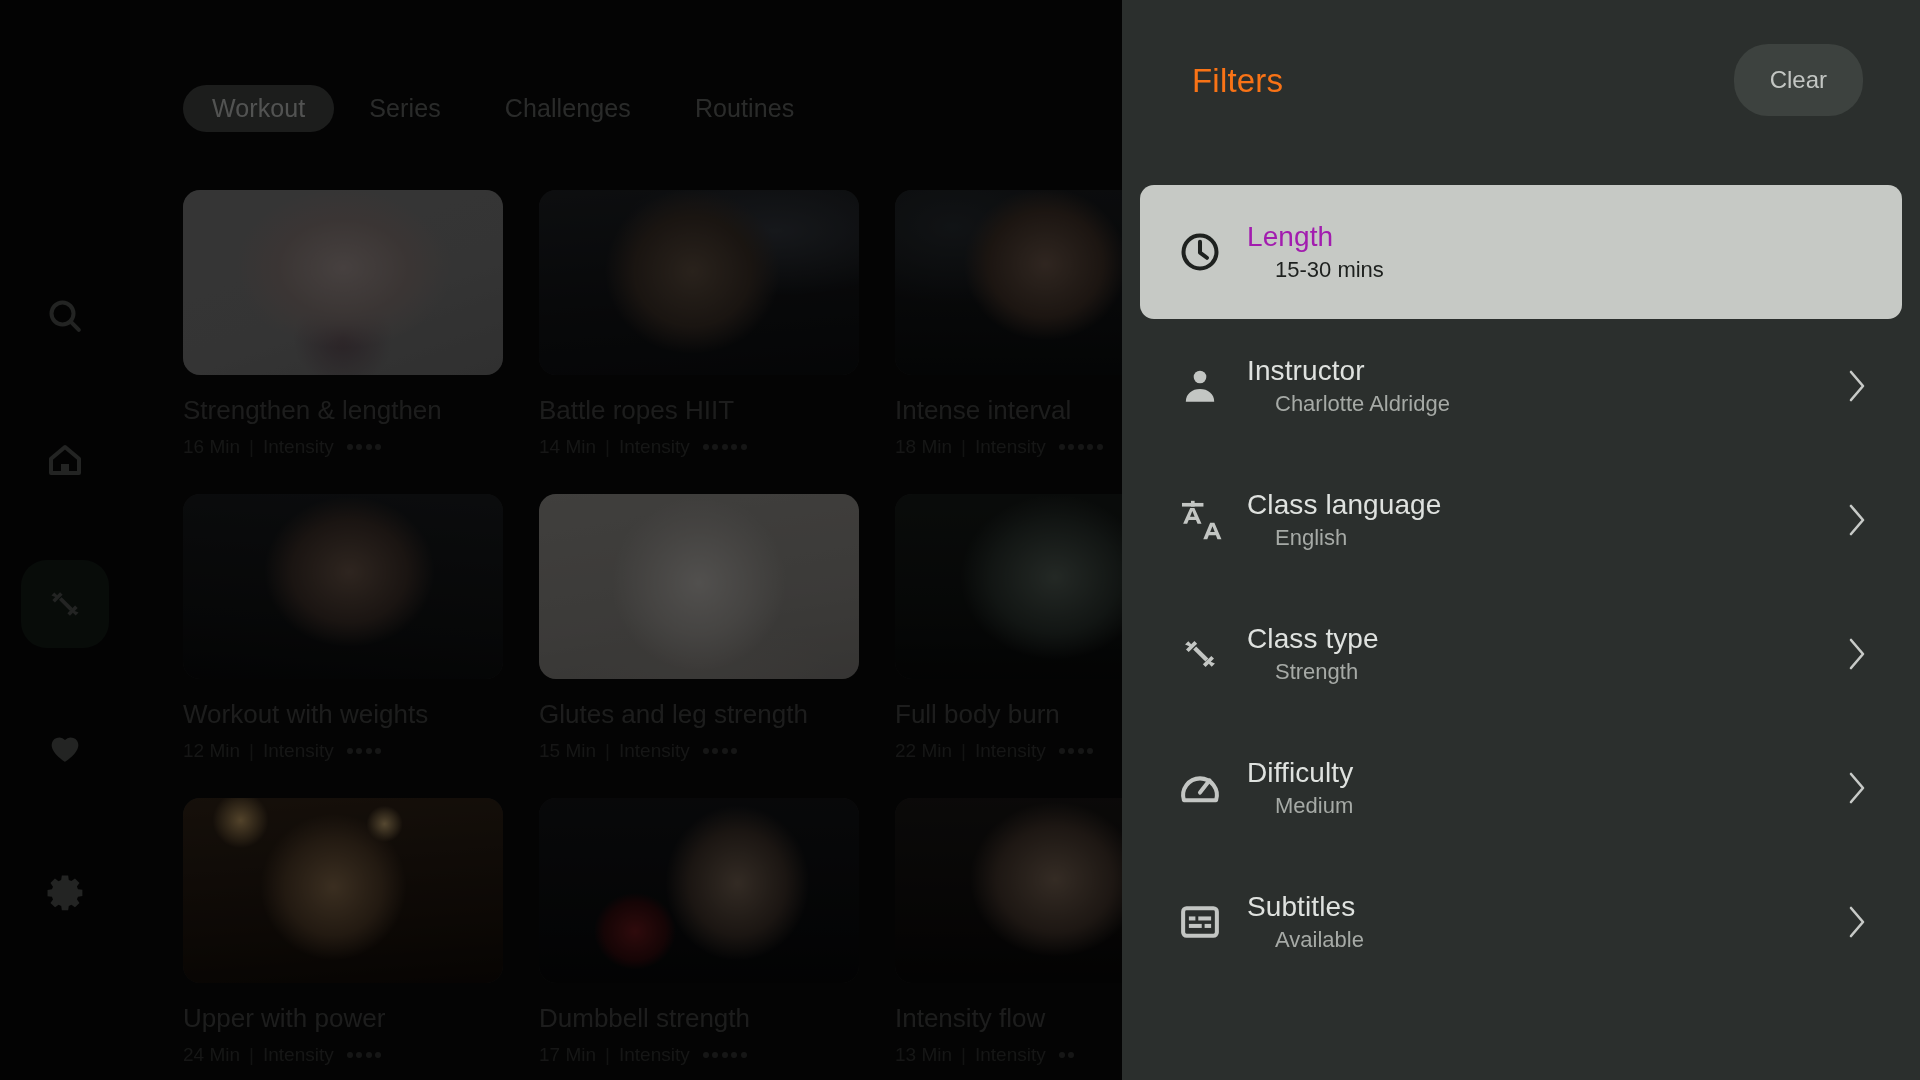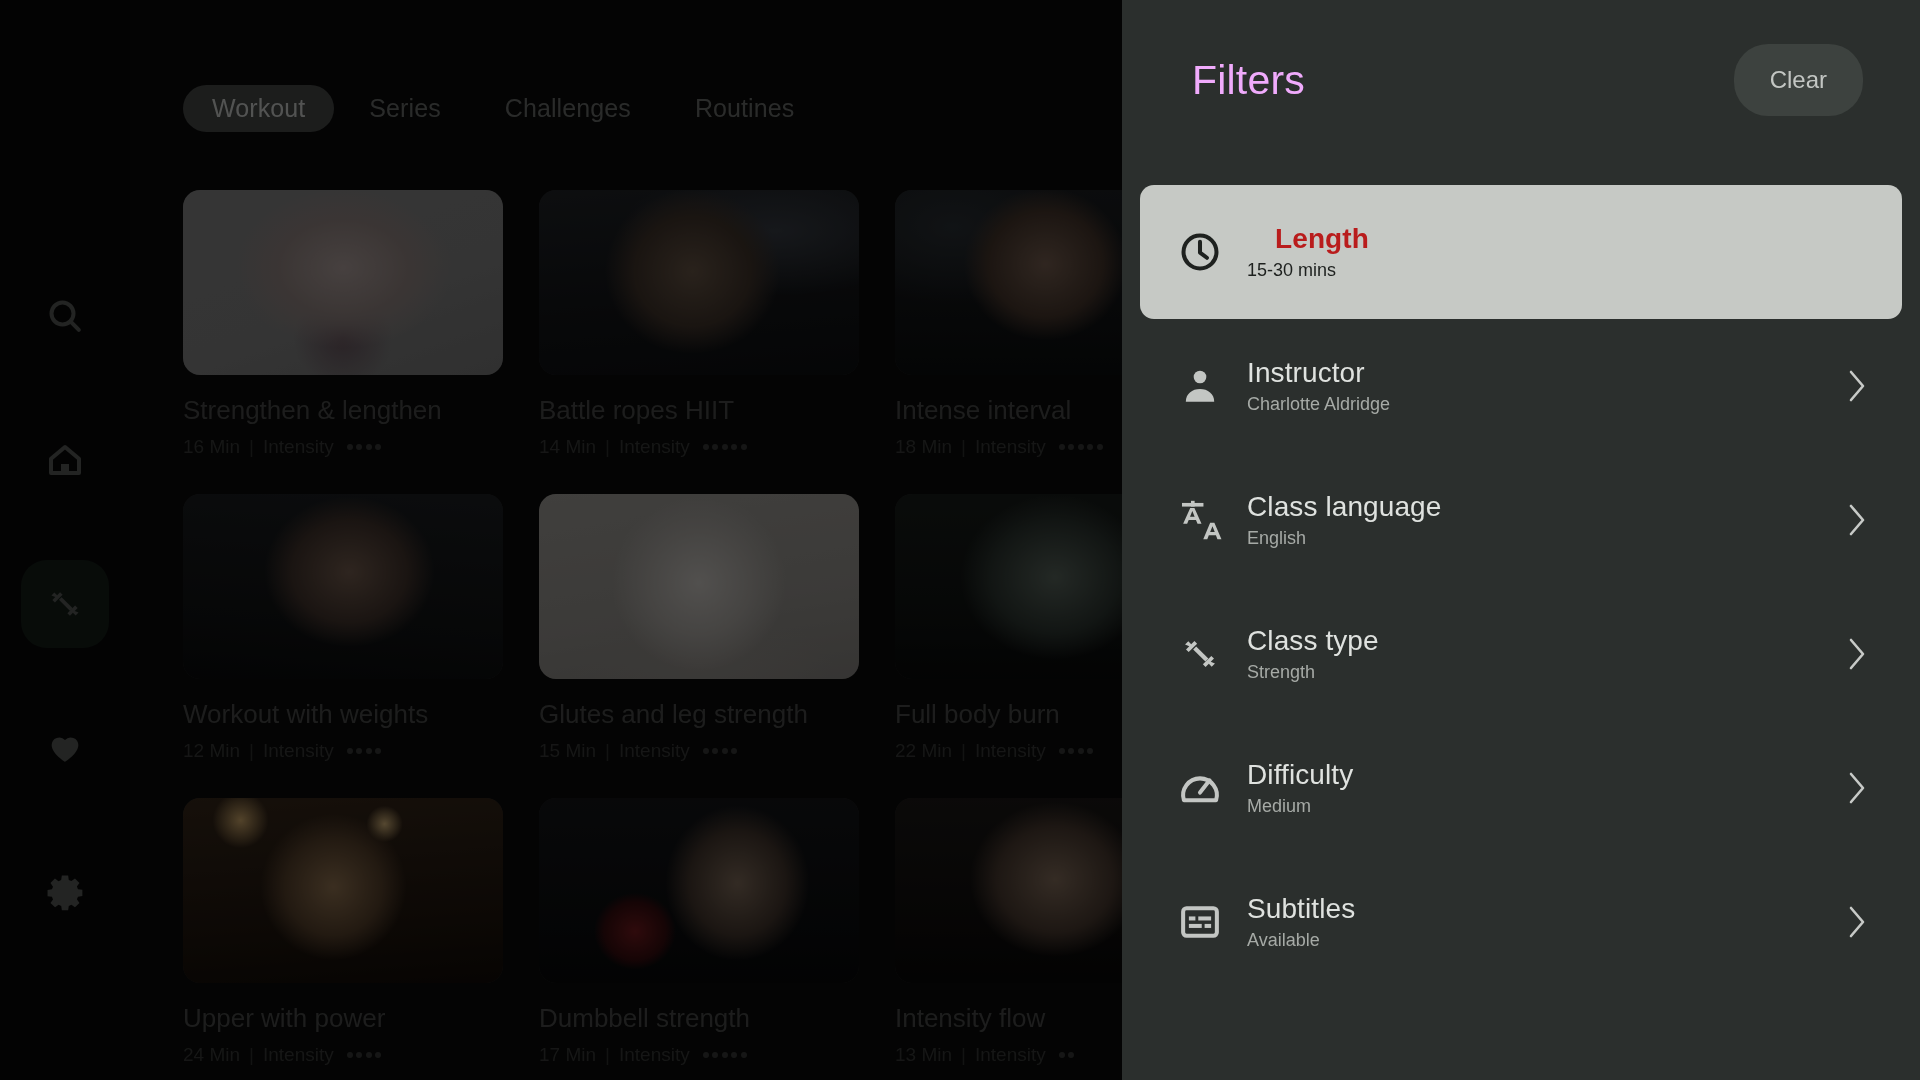--- a/index.html
+++ b/index.html
@@ -196,22 +196,22 @@
   #panel-header {
     position: absolute;
     left: 0; top: 0;
     width: 798px; height: 160px;
     display: flex;
     align-items: center;
     justify-content: space-between;
     padding: 0 57px 0 70px;
   }
   #panel-title {
-    font-size: 41px;
-    color: #f0abfc;
+    font-size: 33px;
+    color: #f97316;
     font-weight: normal;
     letter-spacing: .2px;
     line-height: 1;
   }
   #clear-button {
     font-size: 24px;
     color: #c3c6c3;
     background: #3d423f;
     border: none;
     border-radius: 34px;
@@ -254,25 +254,26 @@
   .selected .fi-stroke { stroke: #1e211f; }
 
   .filter-text { display: flex; flex-direction: column; gap: 8px; flex: 1 1 auto; min-width: 0; }
   .filter-label {
     font-size: 28px;
     color: #dfe2df;
     line-height: 1;
     letter-spacing: .1px;
   }
   .filter-value {
-    font-size: 18px;
+    font-size: 22px;
     color: #a6aaa6;
     line-height: 1;
-  }
-  .selected .filter-label { color: #b91c1c; font-weight: bold; margin-left: 28px; }
+    margin-left: 28px;
+  }
+  .selected .filter-label { color: #a21caf; font-weight: normal; }
   .selected .filter-value { color: #1d201e; }
 
   .chevron { flex: 0 0 auto; width: 22px; height: 38px; }
   .chevron svg { display: block; }
   .chev-path { fill: none; stroke: #c7cac7; stroke-width: 2.6; stroke-linecap: round; stroke-linejoin: round; }
 </style>
 </head>
 <body>
 
 <div id="app">

